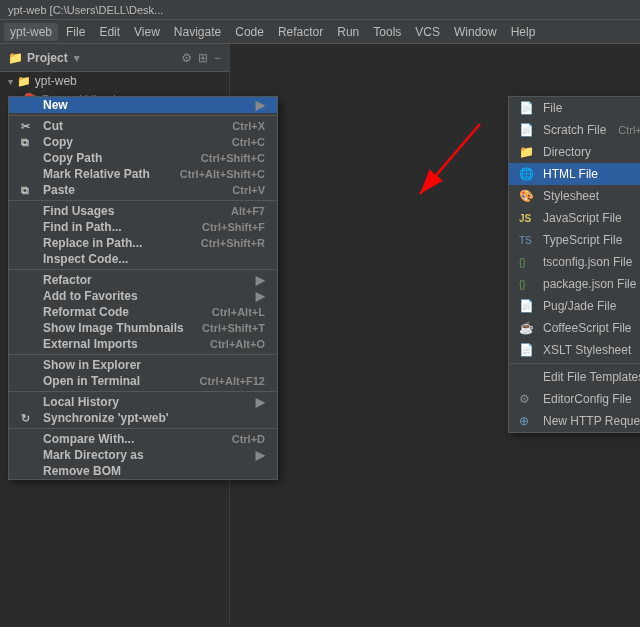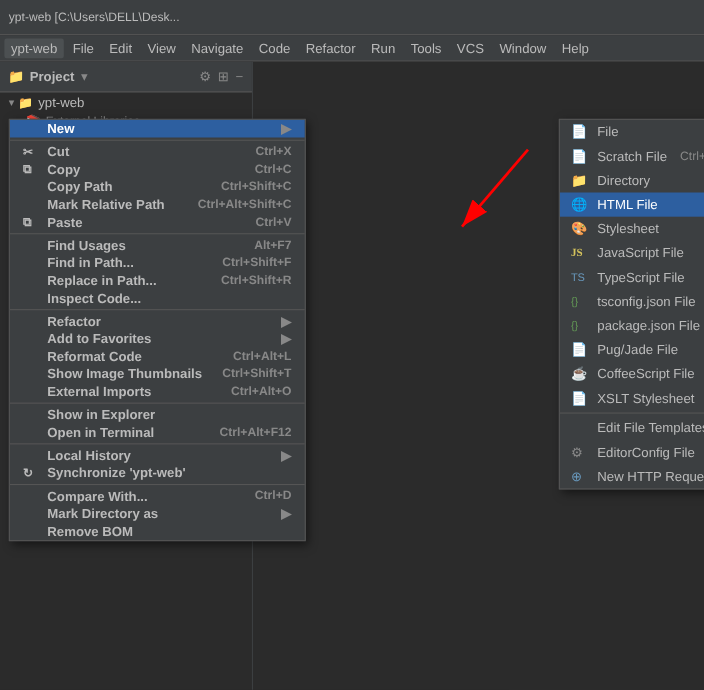--- a/index.html
+++ b/index.html
@@ -132,37 +132,37 @@
     .sub-item.highlighted { background: #2d5fa0; color: #fff; }
     .sub-icon { width: 18px; margin-right: 6px; }
     .sub-label { flex: 1; }
     .sub-shortcut { color: #888; font-size: 11px; }
     .sub-divider { height: 1px; background: #555; margin: 2px 0; }
 
     
     .file-icon-blue { color: #6897bb; }
     .file-icon-orange { color: #cc7832; }
     .file-icon-green { color: #629755; }
-    .file-icon-yellow { color: #d5c35c; font-family: Liberation Serif, serif; }
+    .file-icon-yellow { color: #d5c35c; }
     .file-icon-teal { color: #6aab73; }
     .file-icon-red { color: #cc5555; }
 
     
     .red-arrow {
       position: absolute;
       top: 70px;
       left: 170px;
       width: 130px;
       height: 100px;
       pointer-events: none;
       z-index: 200;
     }
 
     .app-title-bar {
-      height: 32px;
+      height: 20px;
       background: #3c3f41;
       display: flex;
       align-items: center;
       padding: 0 8px;
       font-size: 11px;
       color: #bbbbbb;
       border-bottom: 1px solid #555;
     }
   </style>
 </head>

